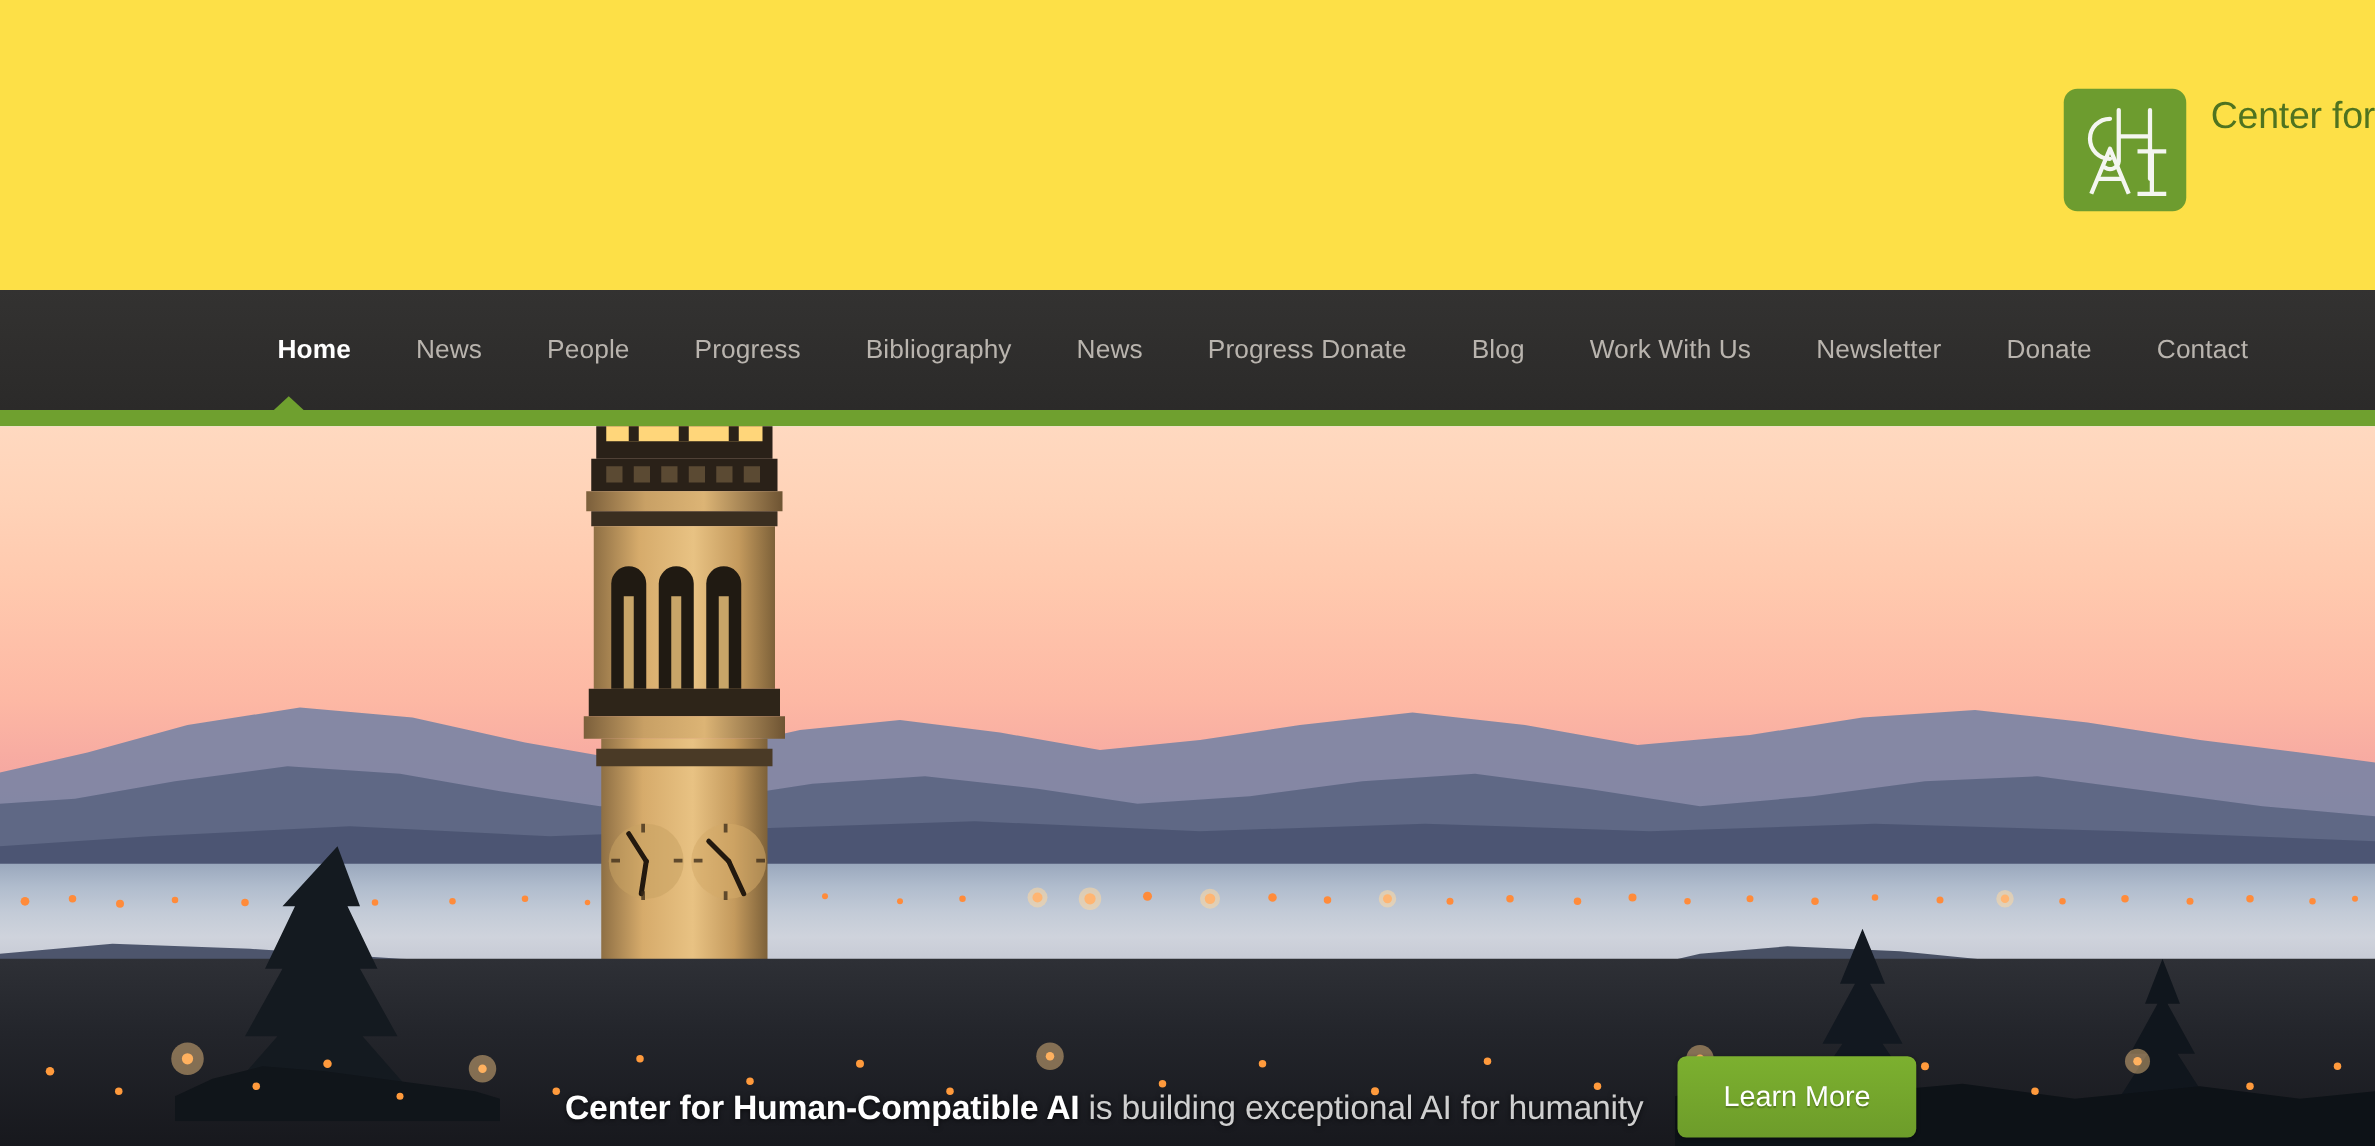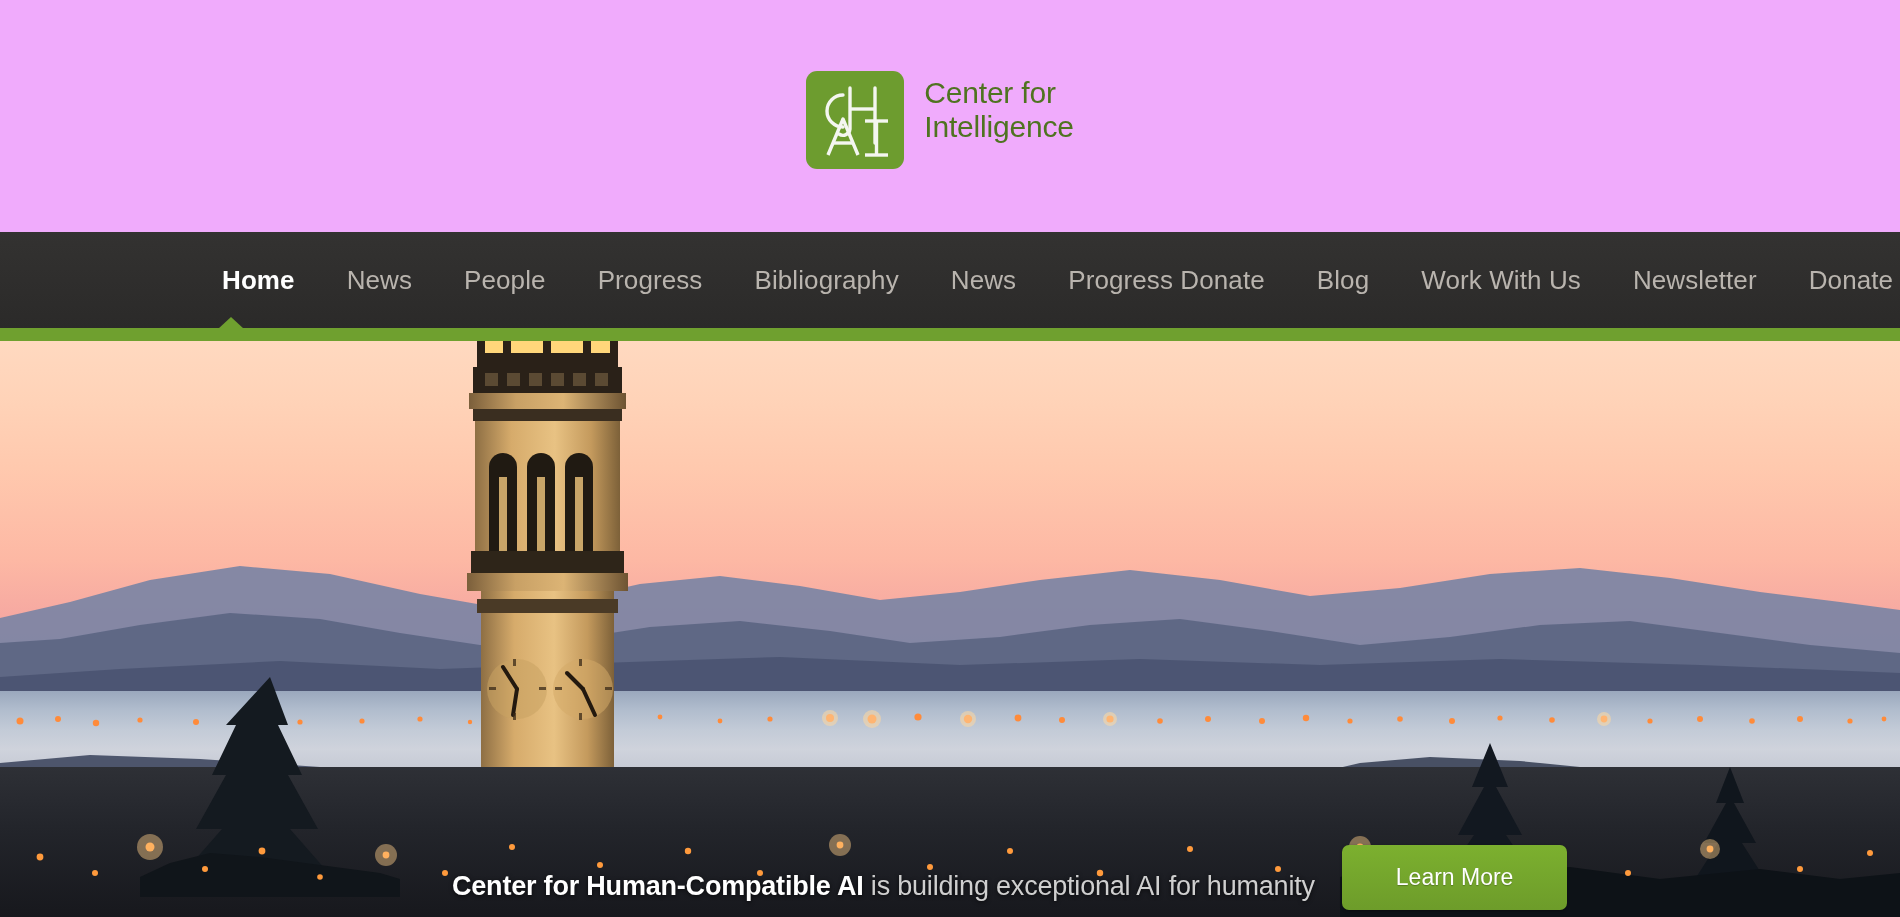--- a/index.html
+++ b/index.html
@@ -6,22 +6,22 @@
   html, body {
     width:1900px; height:917px;
     font-family:"Liberation Sans", sans-serif;
     overflow:hidden; background:#fff;
   }
   .page { position:relative; width:1900px; height:917px; }
 
   
   .header {
     position:absolute; top:0; left:0; width:1900px; height:232px;
-    background:#f0abfc;
-    display:flex; align-items:center; justify-content:center;
+    background:#fde047;
+    display:flex; align-items:center; justify-content:flex-end;
   }
   .logo-lockup { display:flex; align-items:flex-start; gap:20px; margin-left:-20px; }
   .logo-mark {
     width:98px; height:98px; border-radius:11px; background:#6d9c2f;
     position:relative; flex:none; margin-top:8px;
   }
   .logo-mark svg { position:absolute; inset:0; }
   .logo-text {
     color:#4f7320; font-size:30px; line-height:33.5px;
     font-weight:400; letter-spacing:-0.2px; padding-top:13px;
@@ -32,21 +32,21 @@
   
   .navbar {
     position:absolute; top:232px; left:0; width:1900px; height:96px;
     background:linear-gradient(#333231,#2b2a29);
   }
   .nav-inner {
     height:96px; display:flex; align-items:center;
     padding-left:196px; gap:0;
   }
   .nav-item {
-    color:#b9b4ae; font-size:26px; font-weight:400;
+    color:#b9b4ae; font-size:21px; font-weight:400;
     padding:0 26px; cursor:pointer; white-space:nowrap;
     letter-spacing:0.1px;
   }
   .nav-item.active { color:#ffffff; font-weight:bold; }
   .greenbar {
     position:absolute; top:328px; left:0; width:1900px; height:13px;
     background:#6fa02f;
   }
   .nav-arrow {
     position:absolute; top:317px; left:218px;
@@ -112,21 +112,21 @@
   .caption-text {
     margin-left:452px; font-size:27px; color:#cfcfcf;
     text-shadow:0 1px 4px rgba(0,0,0,.7); white-space:nowrap;
     line-height:30px; letter-spacing:-0.2px;margin-top:16px;
   }
   .caption-text b { color:#ffffff; font-weight:bold; }
   .learn-more {
     margin-left:27px;
     background:linear-gradient(#7cb02f,#6d9c2a);
     color:#fff; font-size:23px; border:0; border-radius:7px;
-    padding:19px 54px; cursor:pointer; white-space:nowrap;
+    padding:19px 37px; cursor:pointer; white-space:nowrap;
     box-shadow:0 1px 3px rgba(0,0,0,.35);
     text-shadow:0 1px 1px rgba(0,0,0,.25);
   }
 </style>
 </head>
 <body>
 
 <div class="page">
 
   <div class="header">
@@ -145,21 +145,20 @@
           <path d="M28 72 L46 72" fill="none" stroke="#f4f6f0" stroke-width="3.4"></path>
 
           <path d="M59 50 L82 50" fill="none" stroke="#f4f6f0" stroke-width="3.4"></path>
           <path d="M70.5 50 L70.5 84" fill="none" stroke="#f4f6f0" stroke-width="3.4"></path>
           <path d="M59 84 L82 84" fill="none" stroke="#f4f6f0" stroke-width="3.4"></path>
         </svg>
       </div>
 
       <div class="logo-text">
         <span>Center for</span>
-        <span>Intelligence</span>
       </div>
 
     </div>
   </div>
 
   <div class="navbar">
     <div class="nav-inner">
       <div class="nav-item active">Home</div>
       <div class="nav-item">News</div>
       <div class="nav-item">People</div>

